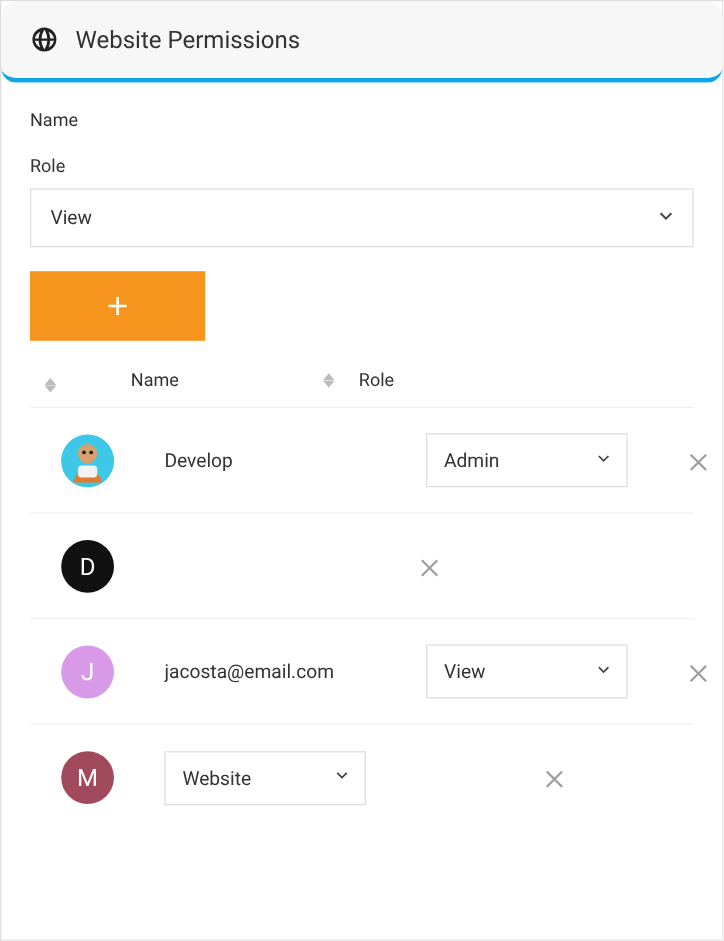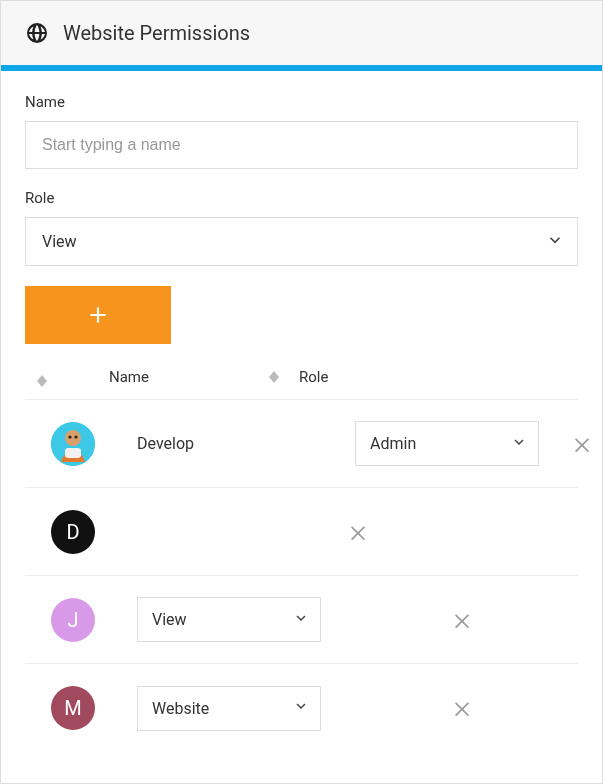--- a/index.html
+++ b/index.html
@@ -12,25 +12,26 @@
     overflow: hidden;
   }
   .panel {
     border: 1px solid #ddd;
     width: 603px;
     height: 784px;
     background: #fff;
   }
   .panel-header {
     background: #f7f7f7;
-    border-bottom: 6px solid #0ea5e9;
+    border-bottom: 4px solid #0ea5e9;
     padding: 20px 24px;
     display: flex;
     align-items: center;
     gap: 14px;
+    border-radius: 13px;
   }
   .panel-header .title {
     font-size: 20px;
     font-weight: 400;
     color: #333;
   }
   .globe-icon svg { display: block; }
   .panel-body {
     padding: 22px 24px 0 24px;
   }
@@ -143,21 +144,21 @@
     margin-left:14px; flex-shrink:0;
   }
   .name-cell {
     font-size: 16px;
     color: #333;
     white-space: nowrap;
     overflow: hidden;
   }
   .role-select-wrap {
     position: relative;
-    width: 184px;
+    width: 168px;
   }
   .role-select {
     width: 100%;
     border: 1px solid #ddd;
     padding: 12px 14px;
     font-size: 16px;
     color: #333;
     background: #fff;
     appearance: none;
     outline: none;
@@ -192,21 +193,20 @@
         <path d="M12 2a10 10 0 1 0 0 20 10 10 0 0 0 0-20zm7.93 9h-3.03a16.3 16.3 0 0 0-1.38-5.59A8.03 8.03 0 0 1 19.93 11zM12 4c.9 1.2 2.1 3.5 2.4 7H9.6c.3-3.5 1.5-5.8 2.4-7zM8.48 5.41A16.3 16.3 0 0 0 7.1 11H4.07a8.03 8.03 0 0 1 4.41-5.59zM4.07 13H7.1c.17 2.1.66 4 1.38 5.59A8.03 8.03 0 0 1 4.07 13zM12 20c-.9-1.2-2.1-3.5-2.4-7h4.8c-.3 3.5-1.5 5.8-2.4 7zm3.52-1.41A16.3 16.3 0 0 0 16.9 13h3.03a8.03 8.03 0 0 1-4.41 5.59z"></path>
       </svg>
     </span>
     <span class="title">Website Permissions</span>
   </div>
 
   <div class="panel-body">
 
     <div class="field-group">
       <label class="field-label">Name</label>
-      <input class="text-input" type="text" placeholder="Start typing a name" style="">
     </div>
 
     <div class="field-group">
       <label class="field-label">Role</label>
       <div class="select-wrap">
         <div class="select">View</div>
         <span class="chev">
           <svg width="18" height="18" viewBox="0 0 24 24" fill="none" stroke="#444" stroke-width="2.2">
               <polyline points="6 9 12 15 18 9"></polyline>
             </svg>
@@ -299,20 +299,21 @@
                 </span>
               </button>
             </div>
           </div>
           <div class="trow">
             <div class="col-avatar">
               <div class="avatar" style="background: rgb(216, 154, 232);">
                 <span>J</span>
               </div>
             </div>
+            <div class="col-name name-cell">jacosta@email.com</div>
             <div class="col-role">
               <div class="role-select-wrap">
                 <div class="role-select">View</div>
                 <span class="chev"><svg width="16" height="16" viewBox="0 0 24 24" fill="none" stroke="#444" stroke-width="2.2">
                     <polyline points="6 9 12 15 18 9"></polyline>
                   </svg></span>
               </div>
             </div>
             <div class="col-action">
               <button class="remove-btn">

